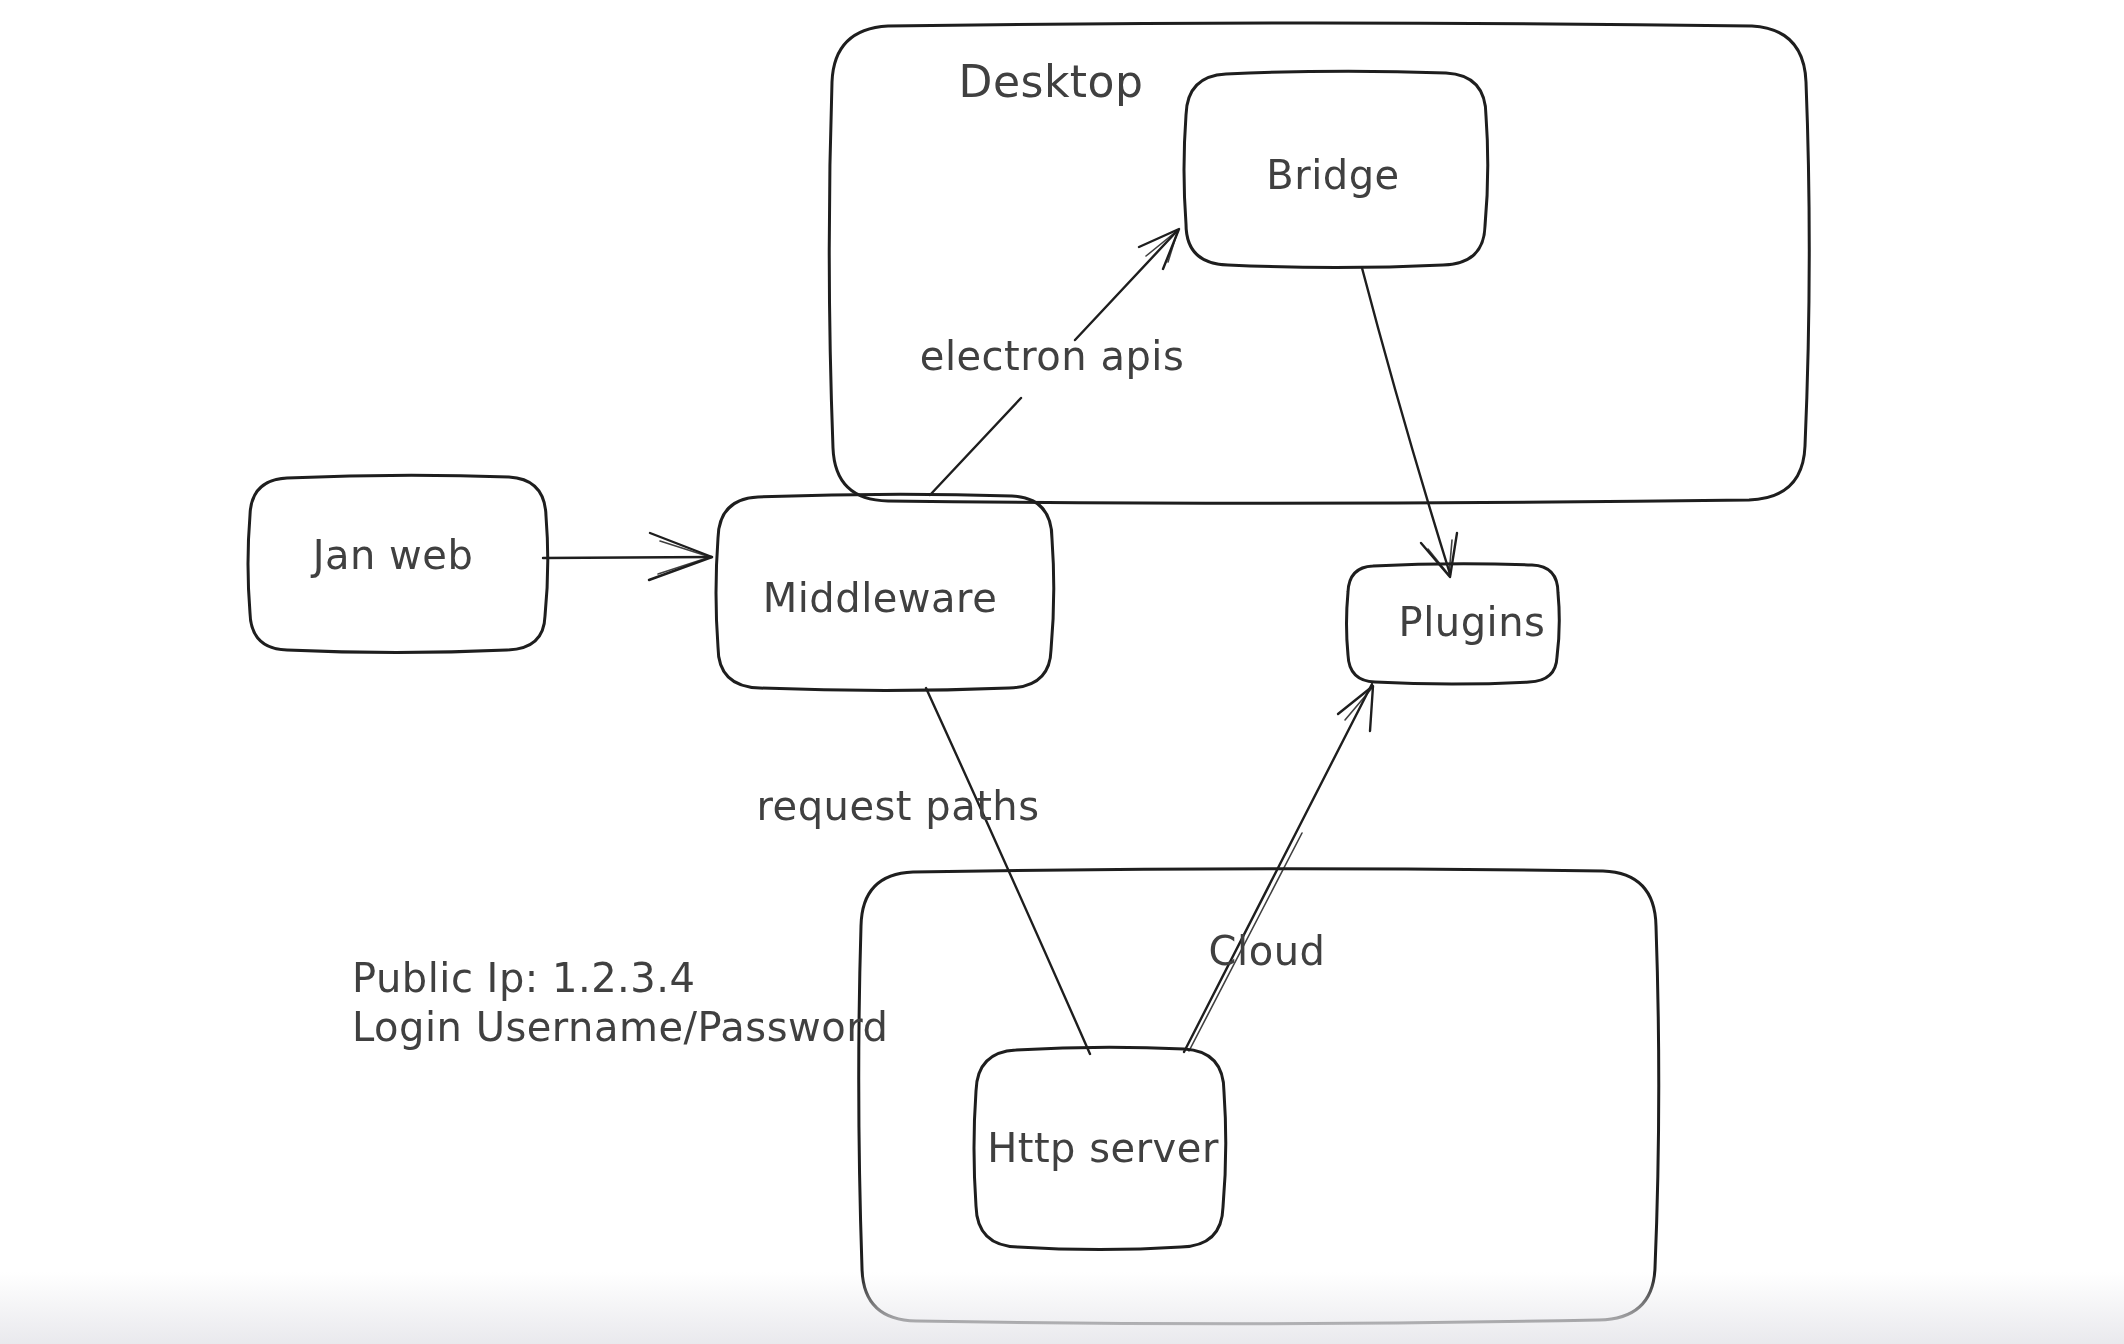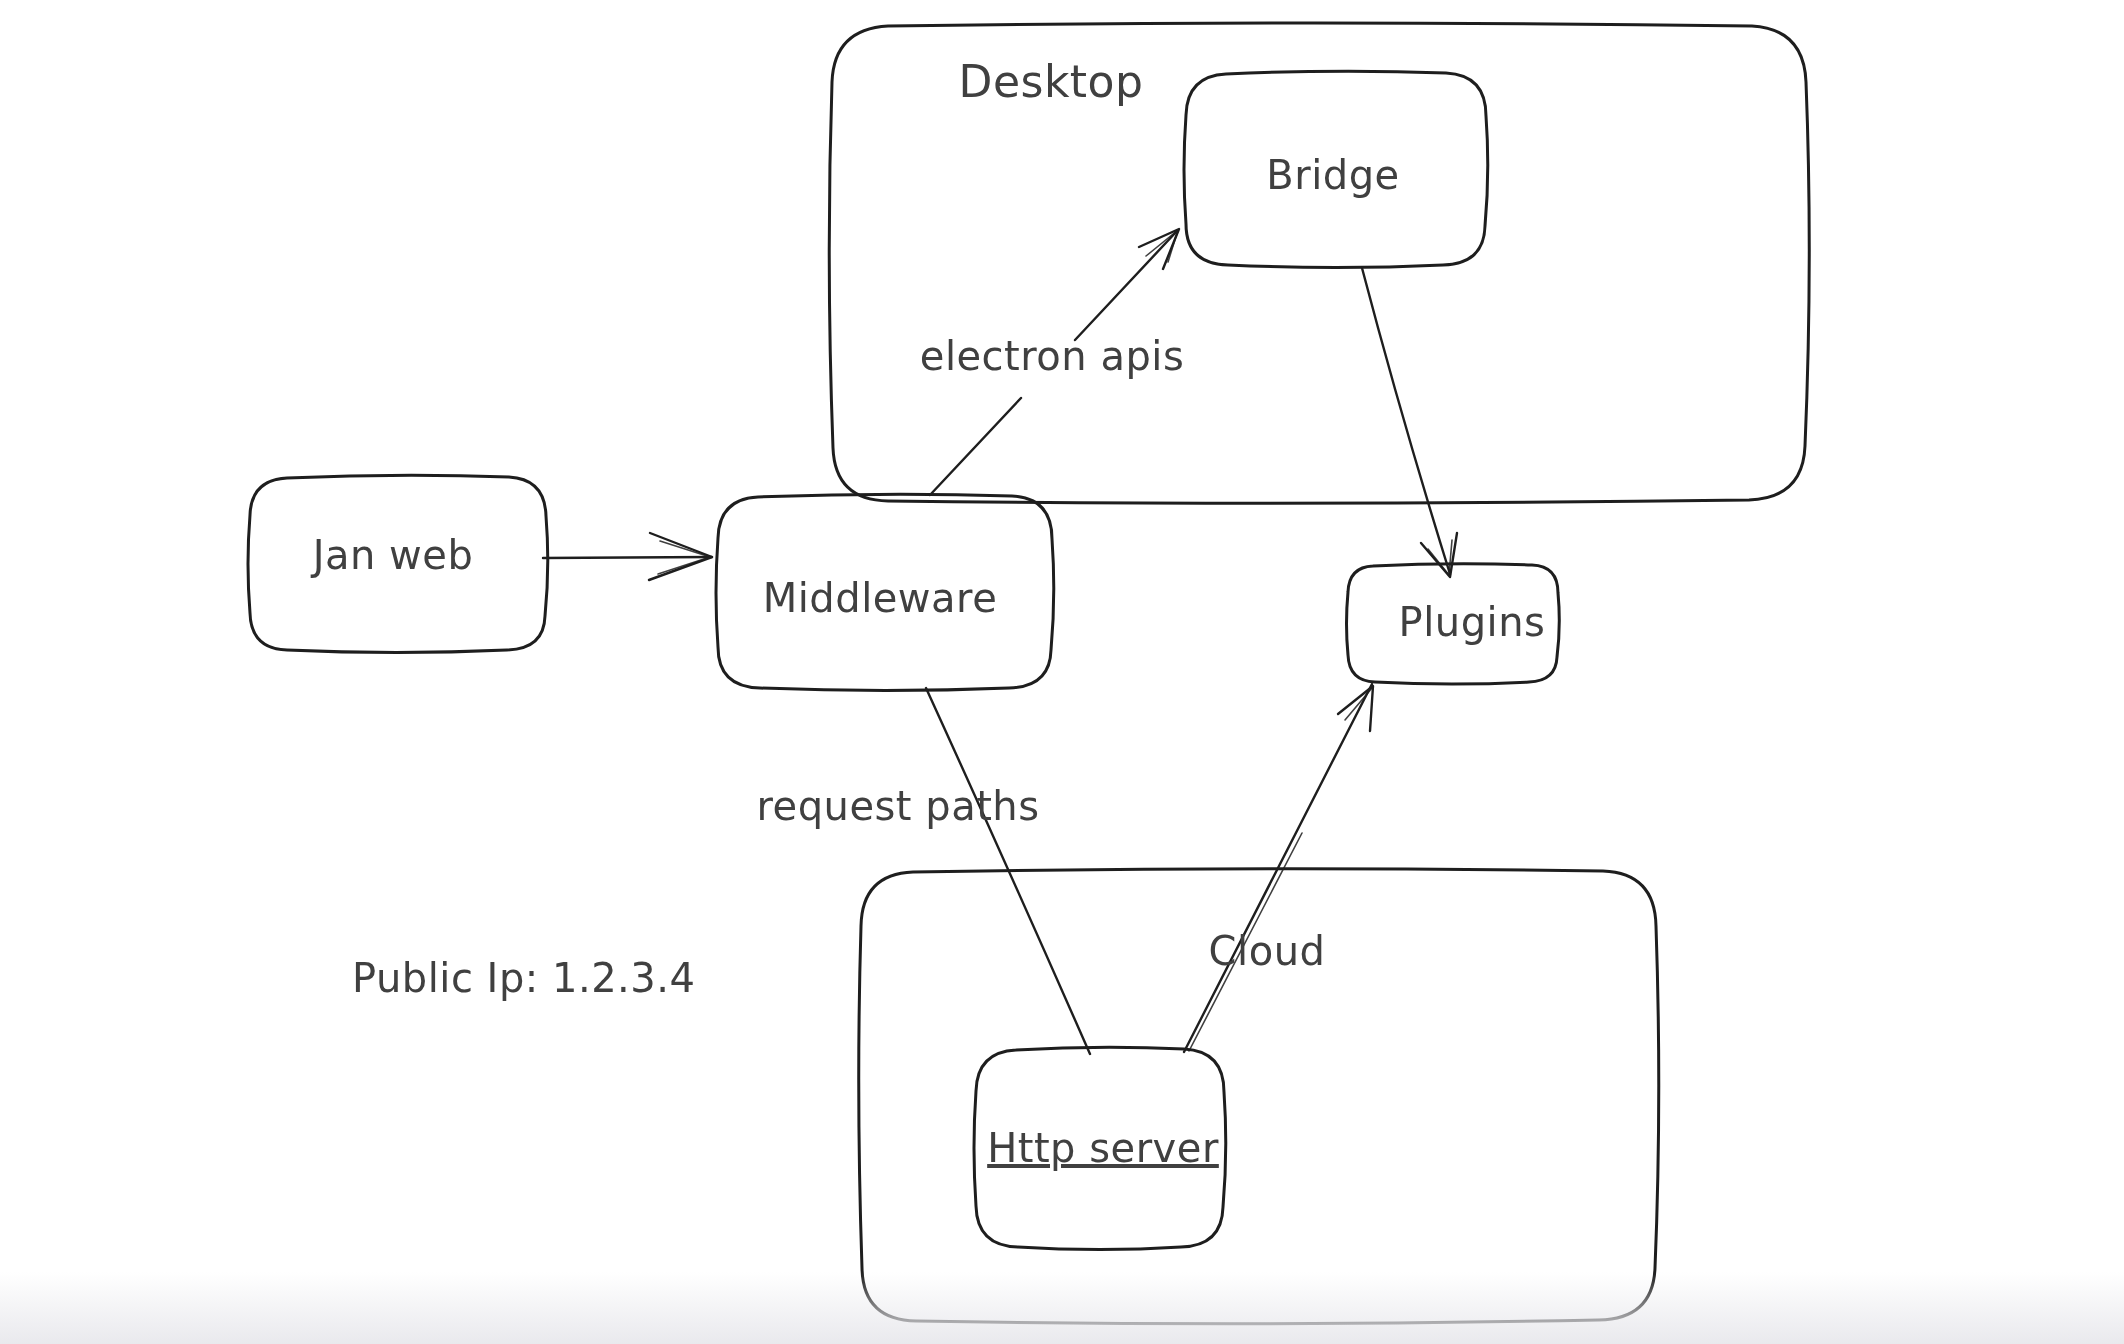--- a/index.html
+++ b/index.html
@@ -83,21 +83,22 @@
     <path class="sketch ghost" d="M 1345 720 L 1372 688"></path>
   </svg>
 
   <div class="lbl big" style="left:1051px; top:82px;">Desktop</div>
   <div class="lbl" style="left:1267px; top:951px;">Cloud</div>
 
   <div class="lbl" style="left:393px; top:555px;">Jan web</div>
   <div class="lbl" style="left:880px; top:592px;margin-top:6px;">Middleware</div>
   <div class="lbl" style="left:1333px; top:175px;">Bridge</div>
   <div class="lbl" style="left:1450px; top:622px;margin-left:22px;">Plugins</div>
-  <div class="lbl" style="left:1103px; top:1148px;text-decoration:underline;">Http server</div>
+  <div class="lbl" style="left:1103px; top:1148px;">Http server</div>
 
   <div class="lbl" style="left:1052px; top:356px;">electron apis</div>
   <div class="lbl" style="left:898px; top:806px;">request paths</div>
 
   <div class="lbl left-align" style="left:352px; top:978px;text-align:center;">Public Ip: 1.2.3.4</div>
+  <div class="lbl left-align" style="left:352px; top:1027px;">Login Username/Password</div>
 
   <div id="bottom-fade"></div>
 </div>
 
 </body></html>

